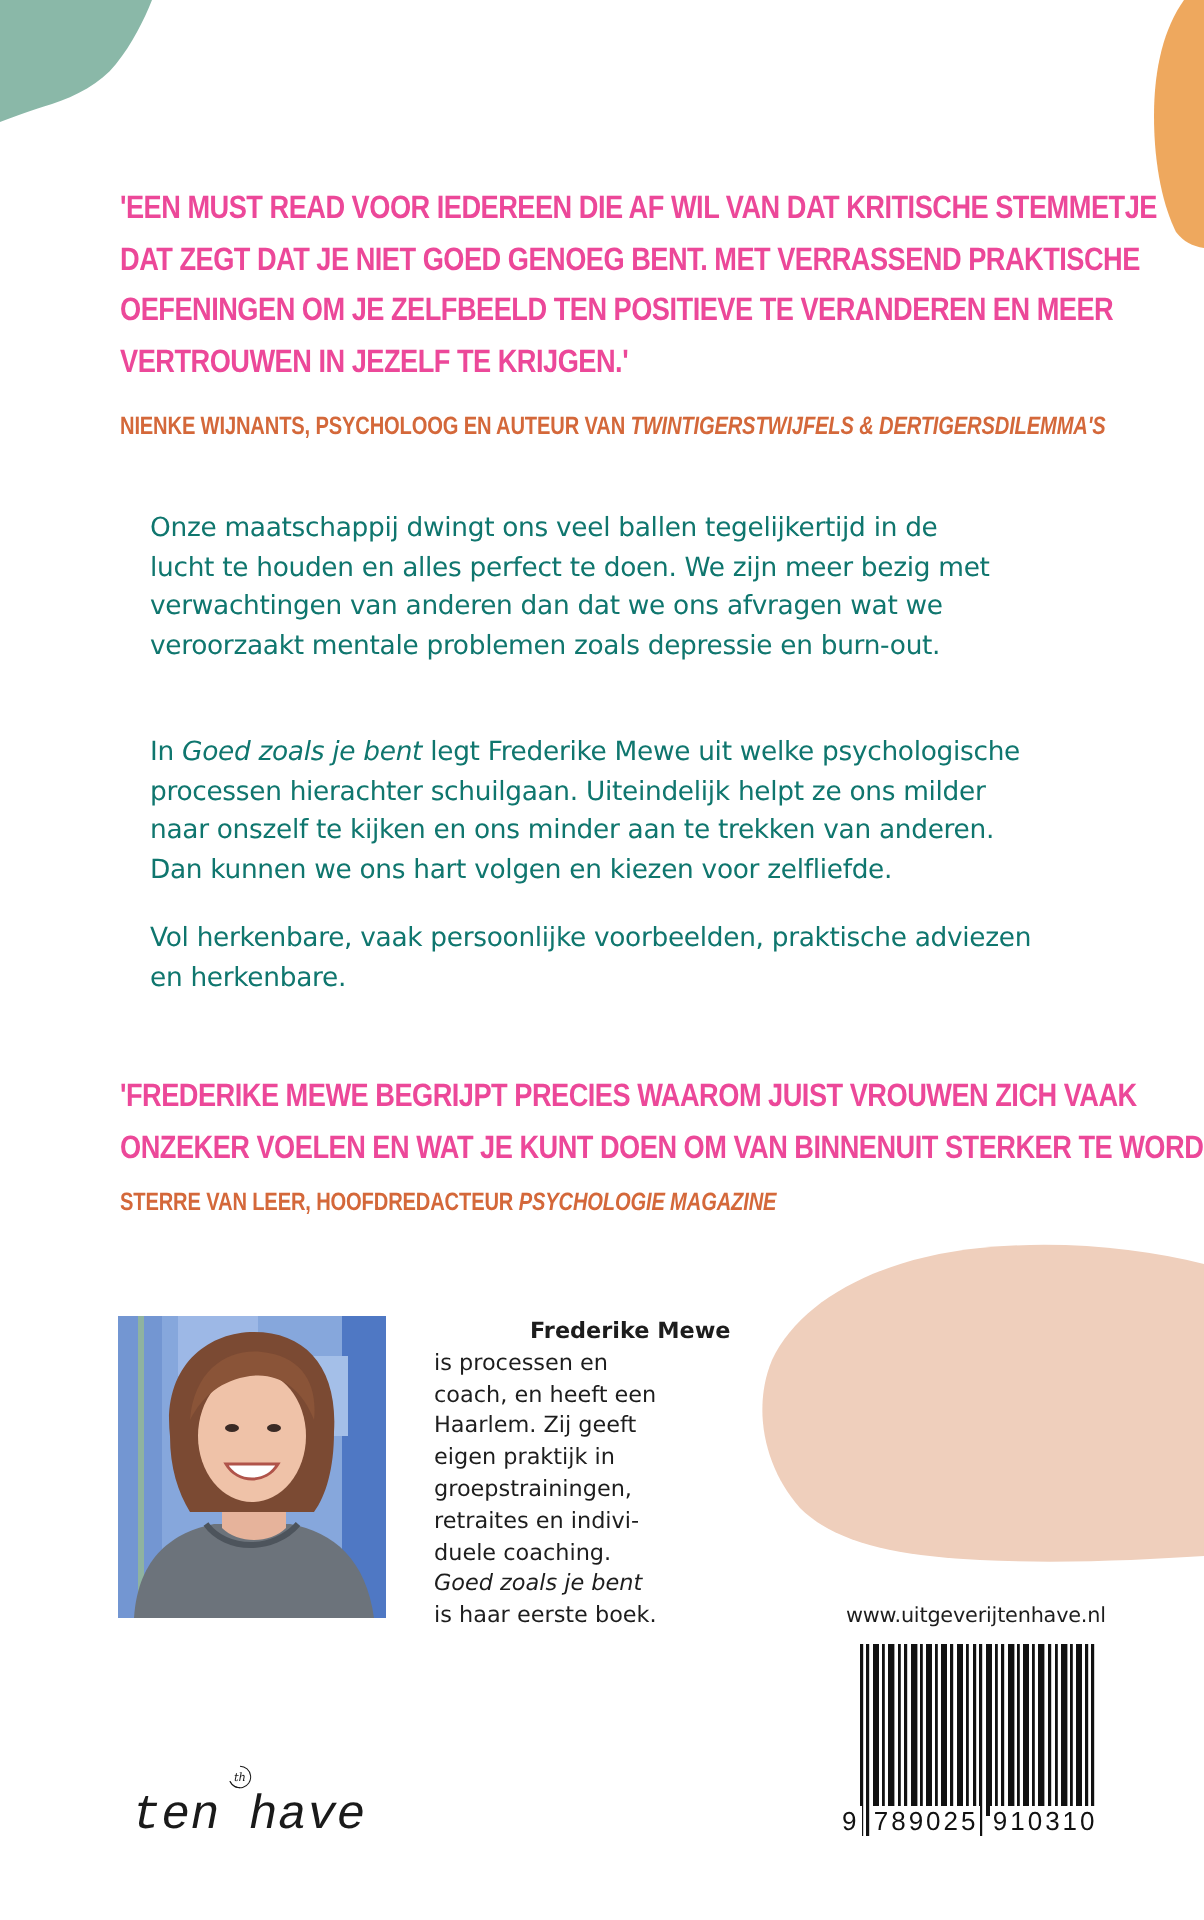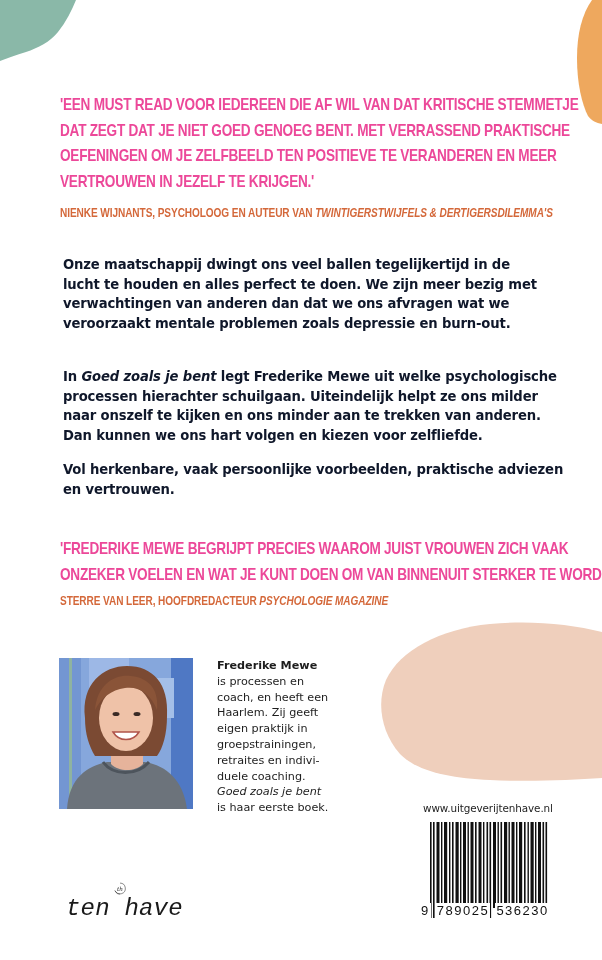--- a/index.html
+++ b/index.html
@@ -29,44 +29,43 @@
     color: #d4683a; font-size: 12.6px; font-weight: bold;
     text-transform: uppercase; white-space: nowrap;
     transform-origin: left; transform: scaleX(0.80);
     letter-spacing: -0.1px;
   }
   .attrib em { font-style: italic; }
   #attrib1 { top: 206px; }
   #attrib2 { top: 594px; }
 
   .body-text {
-    position: absolute; left: 63px; width: 500px;
+    position: absolute; left: 75px; width: 500px;
     font-family: "DejaVu Sans", sans-serif;
-    font-size: 13.2px; line-height: 19.6px; color: #0f172a;
+    font-size: 13.2px; line-height: 19.6px; color: #0f766e;
     letter-spacing: -0.15px;
-    font-weight: bold;
   }
   .body-text .line { display: block; white-space: nowrap; }
   #para1 { top: 255px; }
   #para2 { top: 367px; }
   #para3 { top: 460px; }
 
   #author-photo {
     position: absolute; left: 59px; top: 658px; width: 134px; height: 151px;
     overflow: hidden;
     background: linear-gradient(90deg, #6d93cf 0%, #8fb0e0 25%, #a9c3ea 45%, #7e9fd8 75%, #3f6cc0 100%);
   }
   #author-photo svg { width: 100%; height: 100%; display: block; }
 
   #author-bio {
     position: absolute; left: 217px; top: 658px; width: 170px;
     font-size: 11.2px; line-height: 15.8px; color: #1d1d1d;
   }
   #author-bio .line { display: block; white-space: nowrap; }
-  #author-bio .name { font-weight: bold; }
+  #author-bio .name { font-weight: bold; margin-left: 48px; }
   #author-bio em { font-style: italic; }
 
   #publisher-url {
     position: absolute; left: 423px; top: 802px;
     font-size: 10.4px; color: #1d1d1d; letter-spacing: -0.1px;
   }
 
   #barcode { position: absolute; left: 420px; top: 820px; width: 140px; height: 98px; }
   #isbn-digits {
     position: absolute; left: 420px; top: 903px; width: 140px;
@@ -117,21 +116,21 @@
 
 <div id="para2" class="body-text">
   <span class="line"><span>In </span><em>Goed zoals je bent</em><span> legt Frederike Mewe uit welke psychologische</span></span>
   <span class="line">processen hierachter schuilgaan. Uiteindelijk helpt ze ons milder</span>
   <span class="line">naar onszelf te kijken en ons minder aan te trekken van anderen.</span>
   <span class="line">Dan kunnen we ons hart volgen en kiezen voor zelfliefde.</span>
 </div>
 
 <div id="para3" class="body-text">
   <span class="line">Vol herkenbare, vaak persoonlijke voorbeelden, praktische adviezen</span>
-  <span class="line">en vertrouwen.</span>
+  <span class="line">en herkenbare.</span>
 </div>
 
 <div id="quote2" class="quote">
   <span class="line">'Frederike Mewe begrijpt precies waarom juist vrouwen zich vaak</span>
   <span class="line">onzeker voelen en wat je kunt doen om van binnenuit sterker te worden.'</span>
 </div>
 <div id="attrib2" class="attrib">
   <span>Sterre van Leer, hoofdredacteur </span><em>Psychologie Magazine</em>
 </div>
 
@@ -206,21 +205,21 @@
     <rect x="99" y="2" width="3.2" height="86"></rect>
     <rect x="104" y="2" width="1.6" height="86"></rect>
     <rect x="107.5" y="2" width="1.4" height="86"></rect>
     <rect x="110.5" y="2" width="3.2" height="86"></rect>
     <rect x="115" y="2" width="1.4" height="86"></rect>
     <rect x="118" y="2" width="3" height="86"></rect>
     <rect x="122.5" y="2" width="1.6" height="96"></rect>
     <rect x="125.5" y="2" width="1.6" height="96"></rect>
   </g>
 </svg>
-<div id="isbn-digits"><span>9</span> <span>789025</span> <span>536230</span></div>
+<div id="isbn-digits"><span>9</span> <span>789025</span> <span>910310</span></div>
 
 <div id="publisher-logo">
   <svg id="logo-mark" viewBox="0 0 36 36">
     <path d="M18,3 A15,15 0 1 1 4,24" fill="none" stroke="#1a1a1a" stroke-width="1.4"></path>
     <path d="M18,33 C14,33 8,31 4,24" fill="none" stroke="#1a1a1a" stroke-width="1.4"></path>
     <text x="18" y="24" text-anchor="middle" font-family="DejaVu Serif, serif" font-style="italic" font-size="16" fill="#1a1a1a">th</text>
   </svg>
   <span id="logo-text">ten have</span>
 </div>
 

